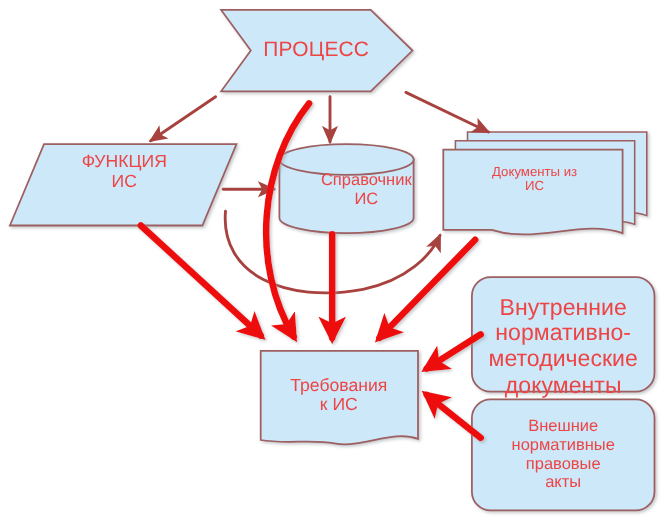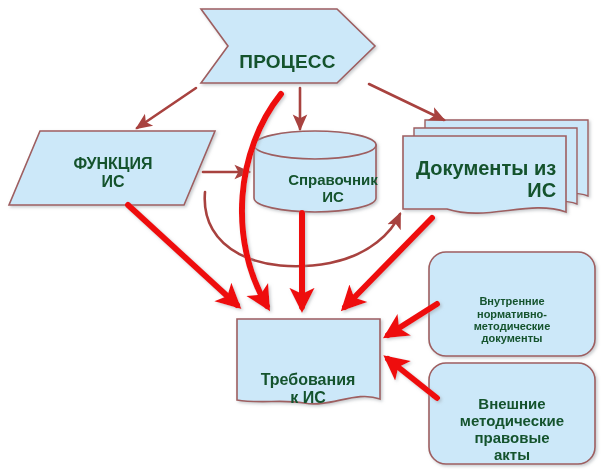--- a/index.html
+++ b/index.html
@@ -25,33 +25,32 @@
     left: 0;
     width: 605px;
     height: 470px;
   }
   .node-label {
     position: absolute;
     display: flex;
     align-items: center;
     justify-content: center;
     text-align: center;
-    color: #14532d;
-    font-weight: bold;
+    color: #ef4444;
+    font-weight: normal;
     line-height: 1.12;
     pointer-events: none;
     white-space: pre-line;
-    margin-top: 16px;
   }
   .lbl-process   { left: 200px; top: 8px;   width: 175px; height: 75px;  font-size: 19px; letter-spacing: .2px; }
   .lbl-function  { left: 18px;  top: 130px; width: 190px; height: 54px;  font-size: 16px; }
   .lbl-reference { left: 272px; top: 140px; width: 122px; height: 66px;  font-size: 15px; }
-  .lbl-documents { left: 406px; top: 128px; width: 160px; height: 70px;  font-size: 20px; text-align: right; }
-  .lbl-requirements { left: 238px; top: 333px; width: 140px; height: 80px; font-size: 16px; }
-  .lbl-internal  { left: 432px; top: 255px; width: 160px; height: 98px;  font-size: 11px; }
+  .lbl-documents { left: 406px; top: 128px; width: 160px; height: 70px;  font-size: 12px; }
+  .lbl-requirements { left: 238px; top: 320px; width: 140px; height: 80px; font-size: 16px; }
+  .lbl-internal  { left: 432px; top: 266px; width: 160px; height: 98px;  font-size: 21px; }
   .lbl-external  { left: 432px; top: 366px; width: 160px; height: 96px;  font-size: 15px; }
 </style>
 </head>
 <body>
 
 <div id="diagram-root">
 
   <svg class="canvas" viewBox="0 0 605 470">
     <defs>
       <marker id="thinHead" markerWidth="7" markerHeight="7" refX="5.6" refY="3.2" orient="auto" markerUnits="strokeWidth">
@@ -114,17 +113,17 @@
 ИС</div>
   <div class="node-label lbl-documents">Документы  из
 ИС</div>
   <div class="node-label lbl-requirements">Требования
 к ИС</div>
   <div class="node-label lbl-internal">Внутренние
 нормативно-
 методические
 документы</div>
   <div class="node-label lbl-external">Внешние
-методические
+нормативные
 правовые
 акты</div>
 
 </div>
 
 </body></html>

